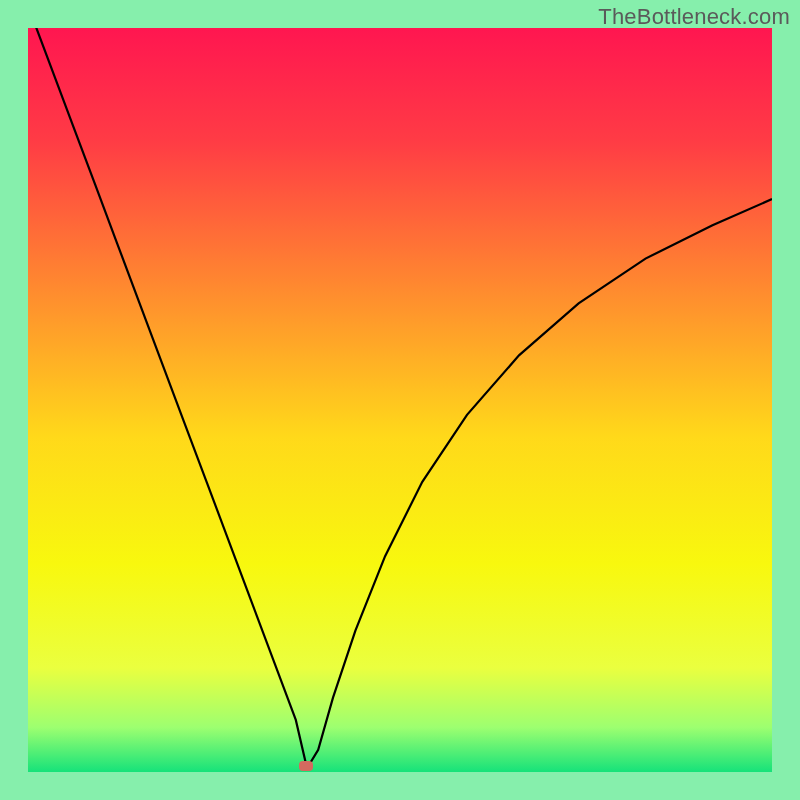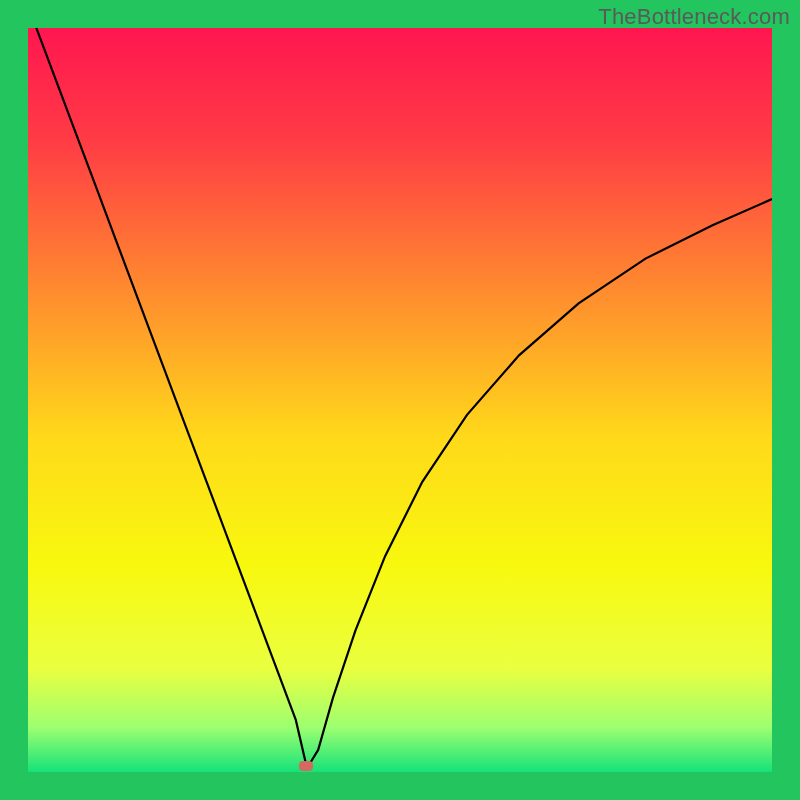--- a/index.html
+++ b/index.html
@@ -10,21 +10,21 @@
     background: #000;
     font-family: Arial, Helvetica, sans-serif;
     overflow: hidden;
   }
   .frame {
     position: absolute;
     left: 0;
     top: 0;
     width: 800px;
     height: 800px;
-    background: #22c55e;
+    background: #86efac;
   }
   .plot-area {
     position: absolute;
     left: 28px;
     top: 28px;
     width: 744px;
     height: 744px;
     overflow: hidden;
   }
   .watermark {

